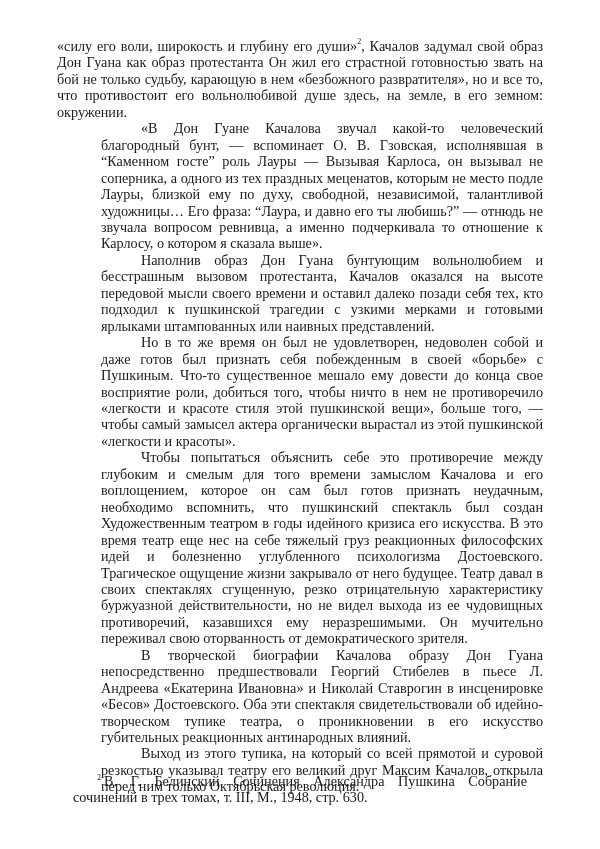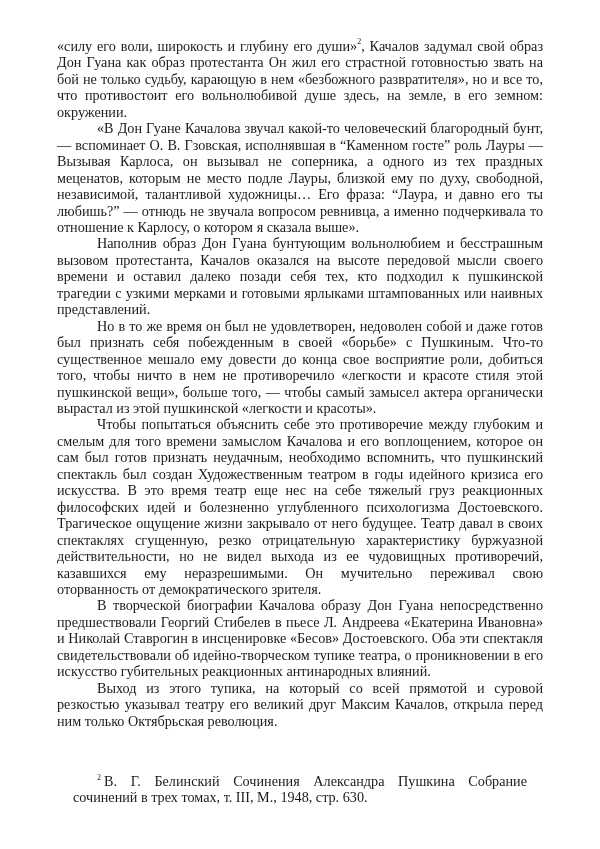--- a/index.html
+++ b/index.html
@@ -23,20 +23,21 @@
       line-height: 16.45px;
       color: #1a1a1a;
     }
     .para {
       margin: 0;
       text-align: justify;
       hyphens: none;
     }
     .para.indent {
       text-indent: 40px;
+      margin-left: 44px;
     }
     sup.fnref {
       font-size: 8px;
       line-height: 0;
       vertical-align: super;
       position: relative;
       top: -1px;
     }
     .footnotes {
       position: absolute;

